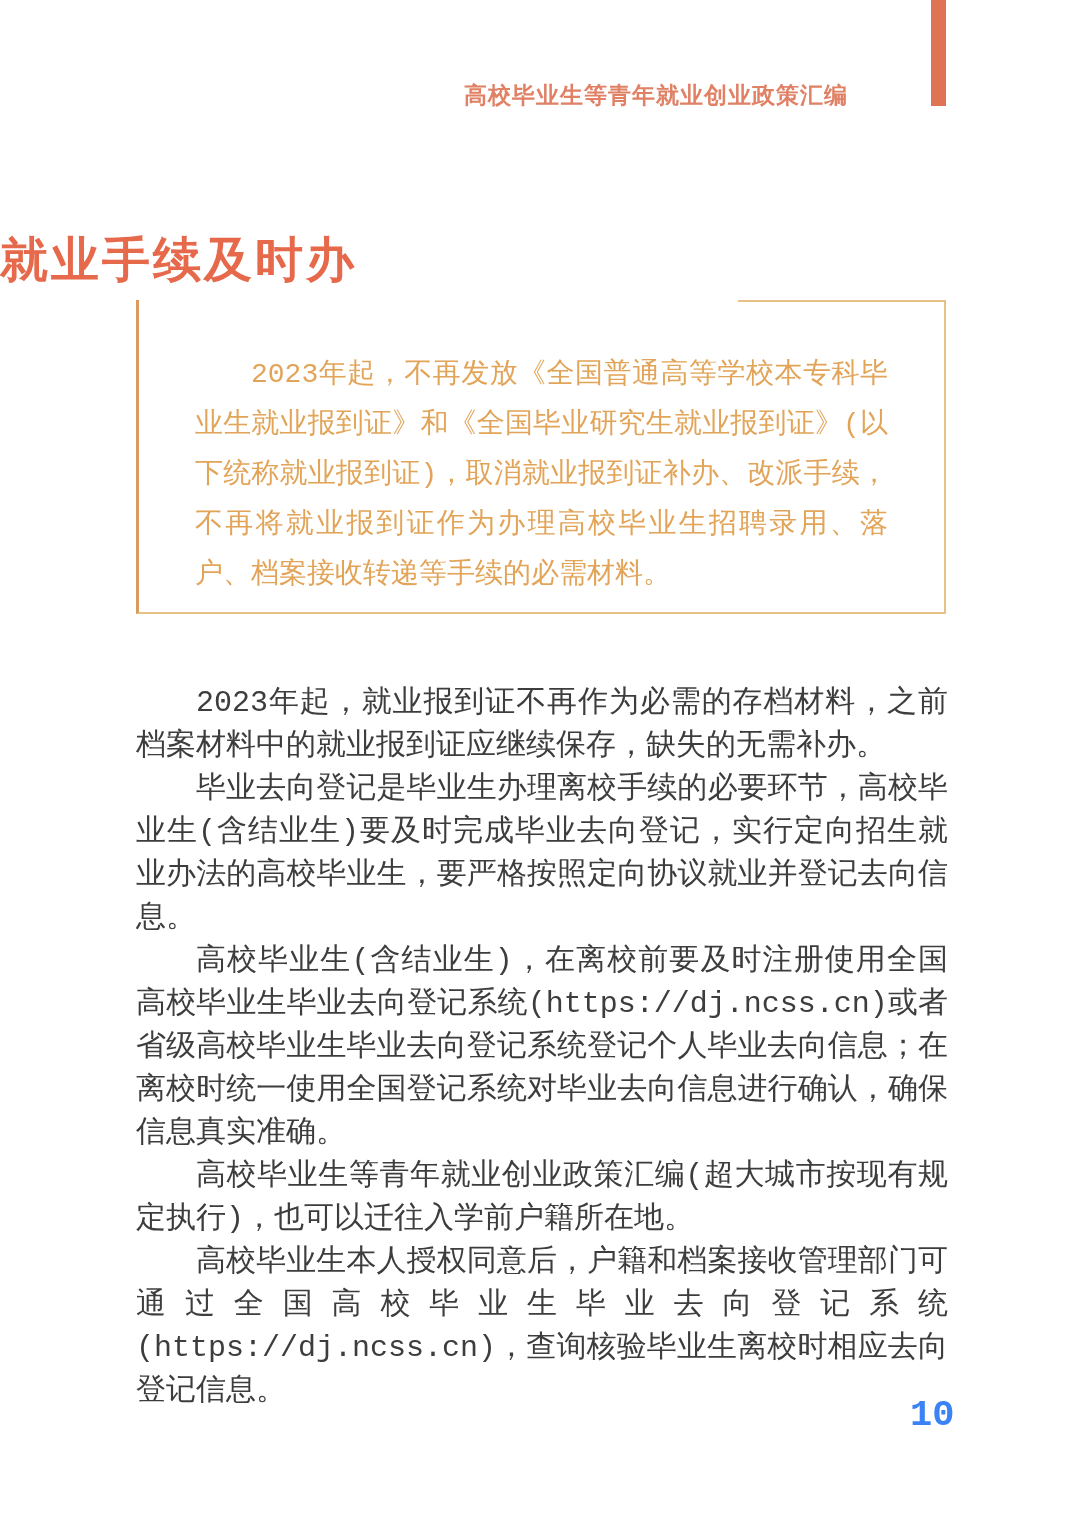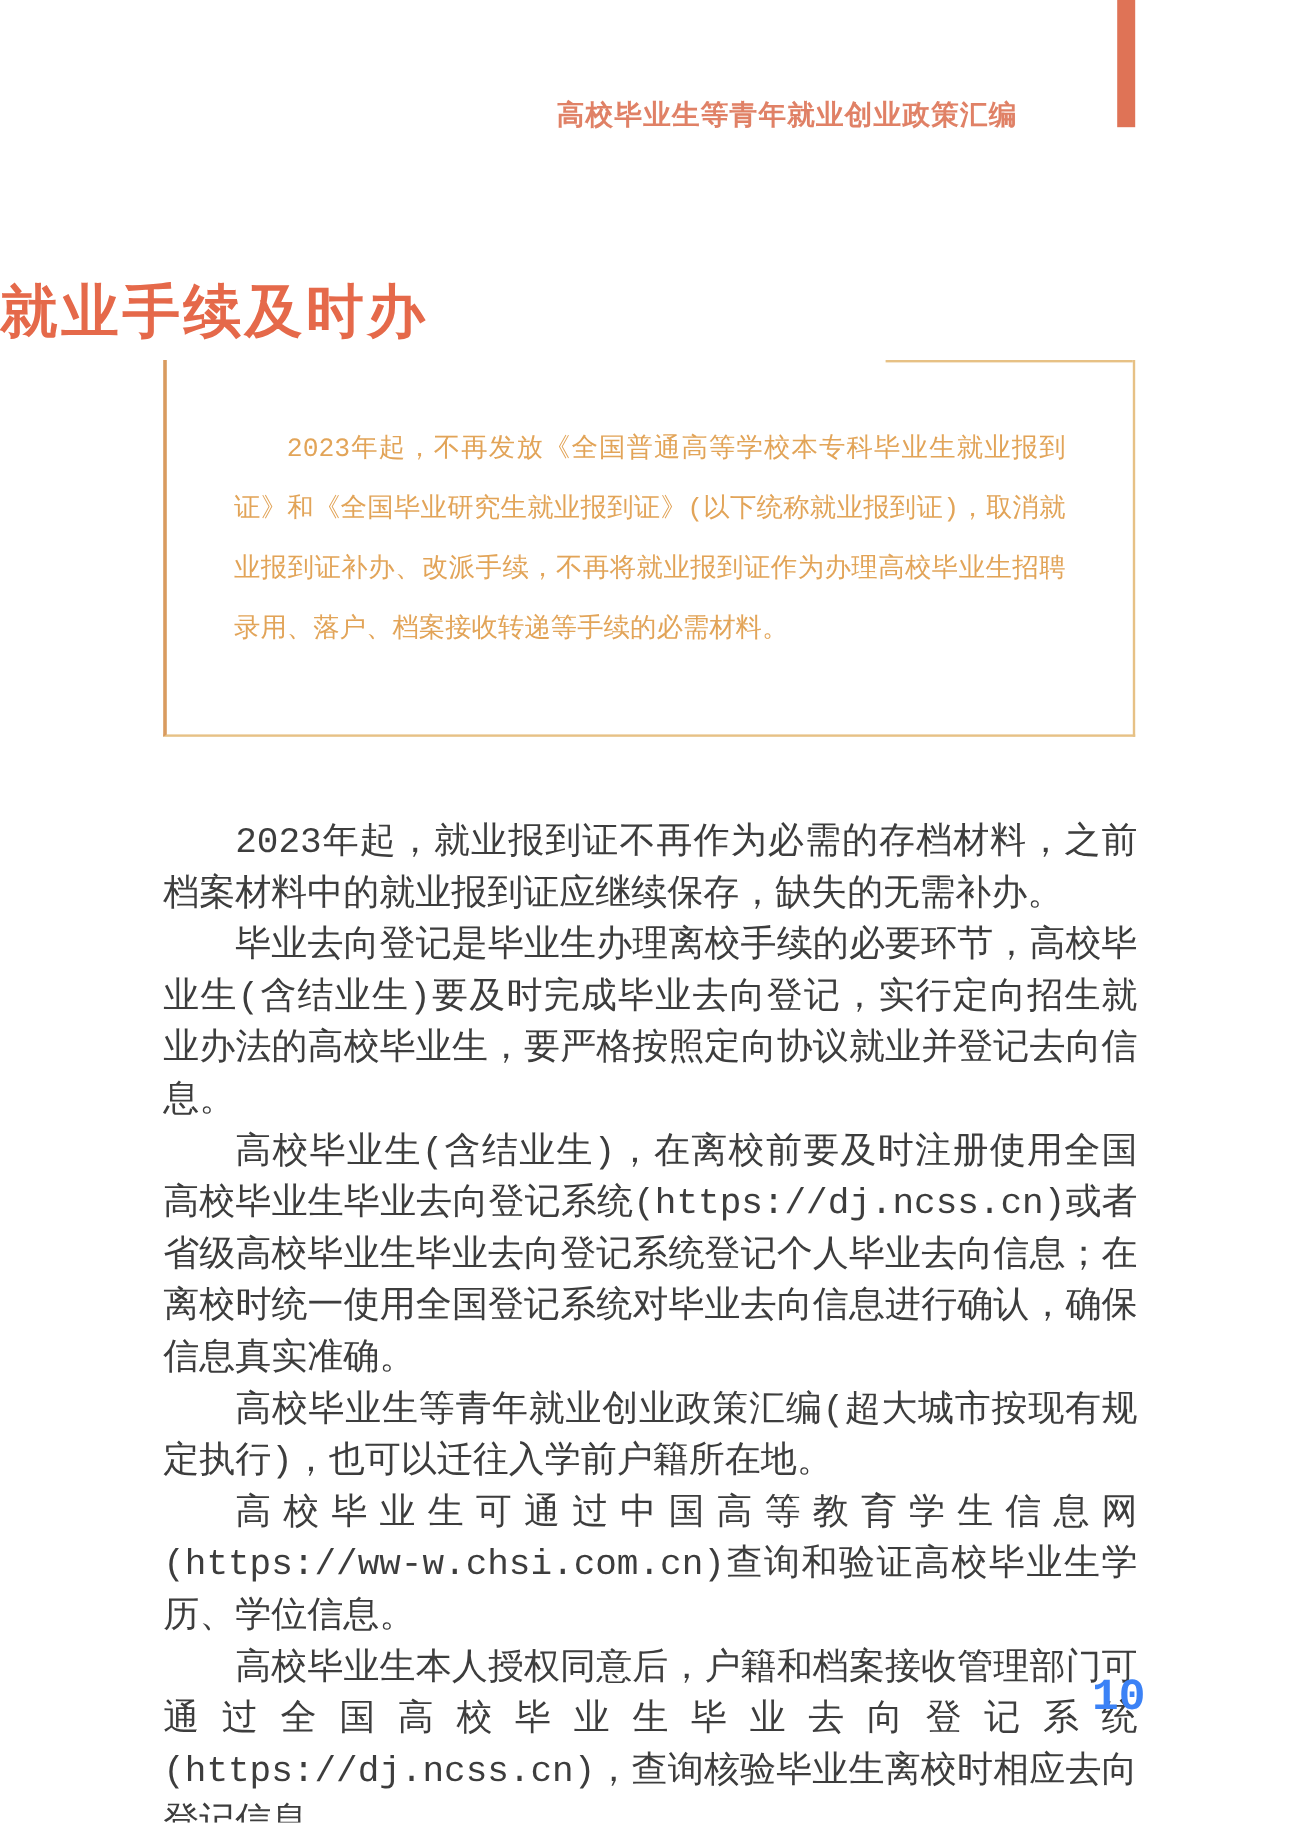--- a/index.html
+++ b/index.html
@@ -58,21 +58,21 @@
     position: absolute;
     top: 0;
     right: 0;
     width: 206px;
     height: 2px;
     background: #e7c185;
   }
   .callout-text {
     margin: 0;
     padding: 50px 56px 0 56px;
-    font-size: 22px;
+    font-size: 28px;
     line-height: 50px;
     color: #e2a458;
     text-indent: 2em;
     text-align: justify;
   }
   .body-text {
     position: absolute;
     top: 682px;
     left: 136px;
     width: 812px;
@@ -108,19 +108,18 @@
   <div class="callout">
     <div class="callout-top-segment"></div>
     <p class="callout-text">2023年起，不再发放《全国普通高等学校本专科毕业生就业报到证》和《全国毕业研究生就业报到证》(以下统称就业报到证)，取消就业报到证补办、改派手续，不再将就业报到证作为办理高校毕业生招聘录用、落户、档案接收转递等手续的必需材料。</p>
   </div>
 
   <div class="body-text">
     <p>2023年起，就业报到证不再作为必需的存档材料，之前档案材料中的就业报到证应继续保存，缺失的无需补办。</p>
     <p>毕业去向登记是毕业生办理离校手续的必要环节，高校毕业生(含结业生)要及时完成毕业去向登记，实行定向招生就业办法的高校毕业生，要严格按照定向协议就业并登记去向信息。</p>
     <p>高校毕业生(含结业生)，在离校前要及时注册使用全国高校毕业生毕业去向登记系统(https://dj.ncss.cn)或者省级高校毕业生毕业去向登记系统登记个人毕业去向信息；在离校时统一使用全国登记系统对毕业去向信息进行确认，确保信息真实准确。</p>
     <p>高校毕业生等青年就业创业政策汇编(超大城市按现有规定执行)，也可以迁往入学前户籍所在地。</p>
-    <p>高校毕业生可通过中国高等教育学生信息网(https://ww-w.chsi.com.cn)查询和验证高校毕业生学历、学位信息。</p>
     <p>高校毕业生本人授权同意后，户籍和档案接收管理部门可通过全国高校毕业生毕业去向登记系统(https://dj.ncss.cn)，查询核验毕业生离校时相应去向登记信息。</p>
   </div>
 
   <div class="page-number">10</div>
 
 </div>
 
 </body></html>

